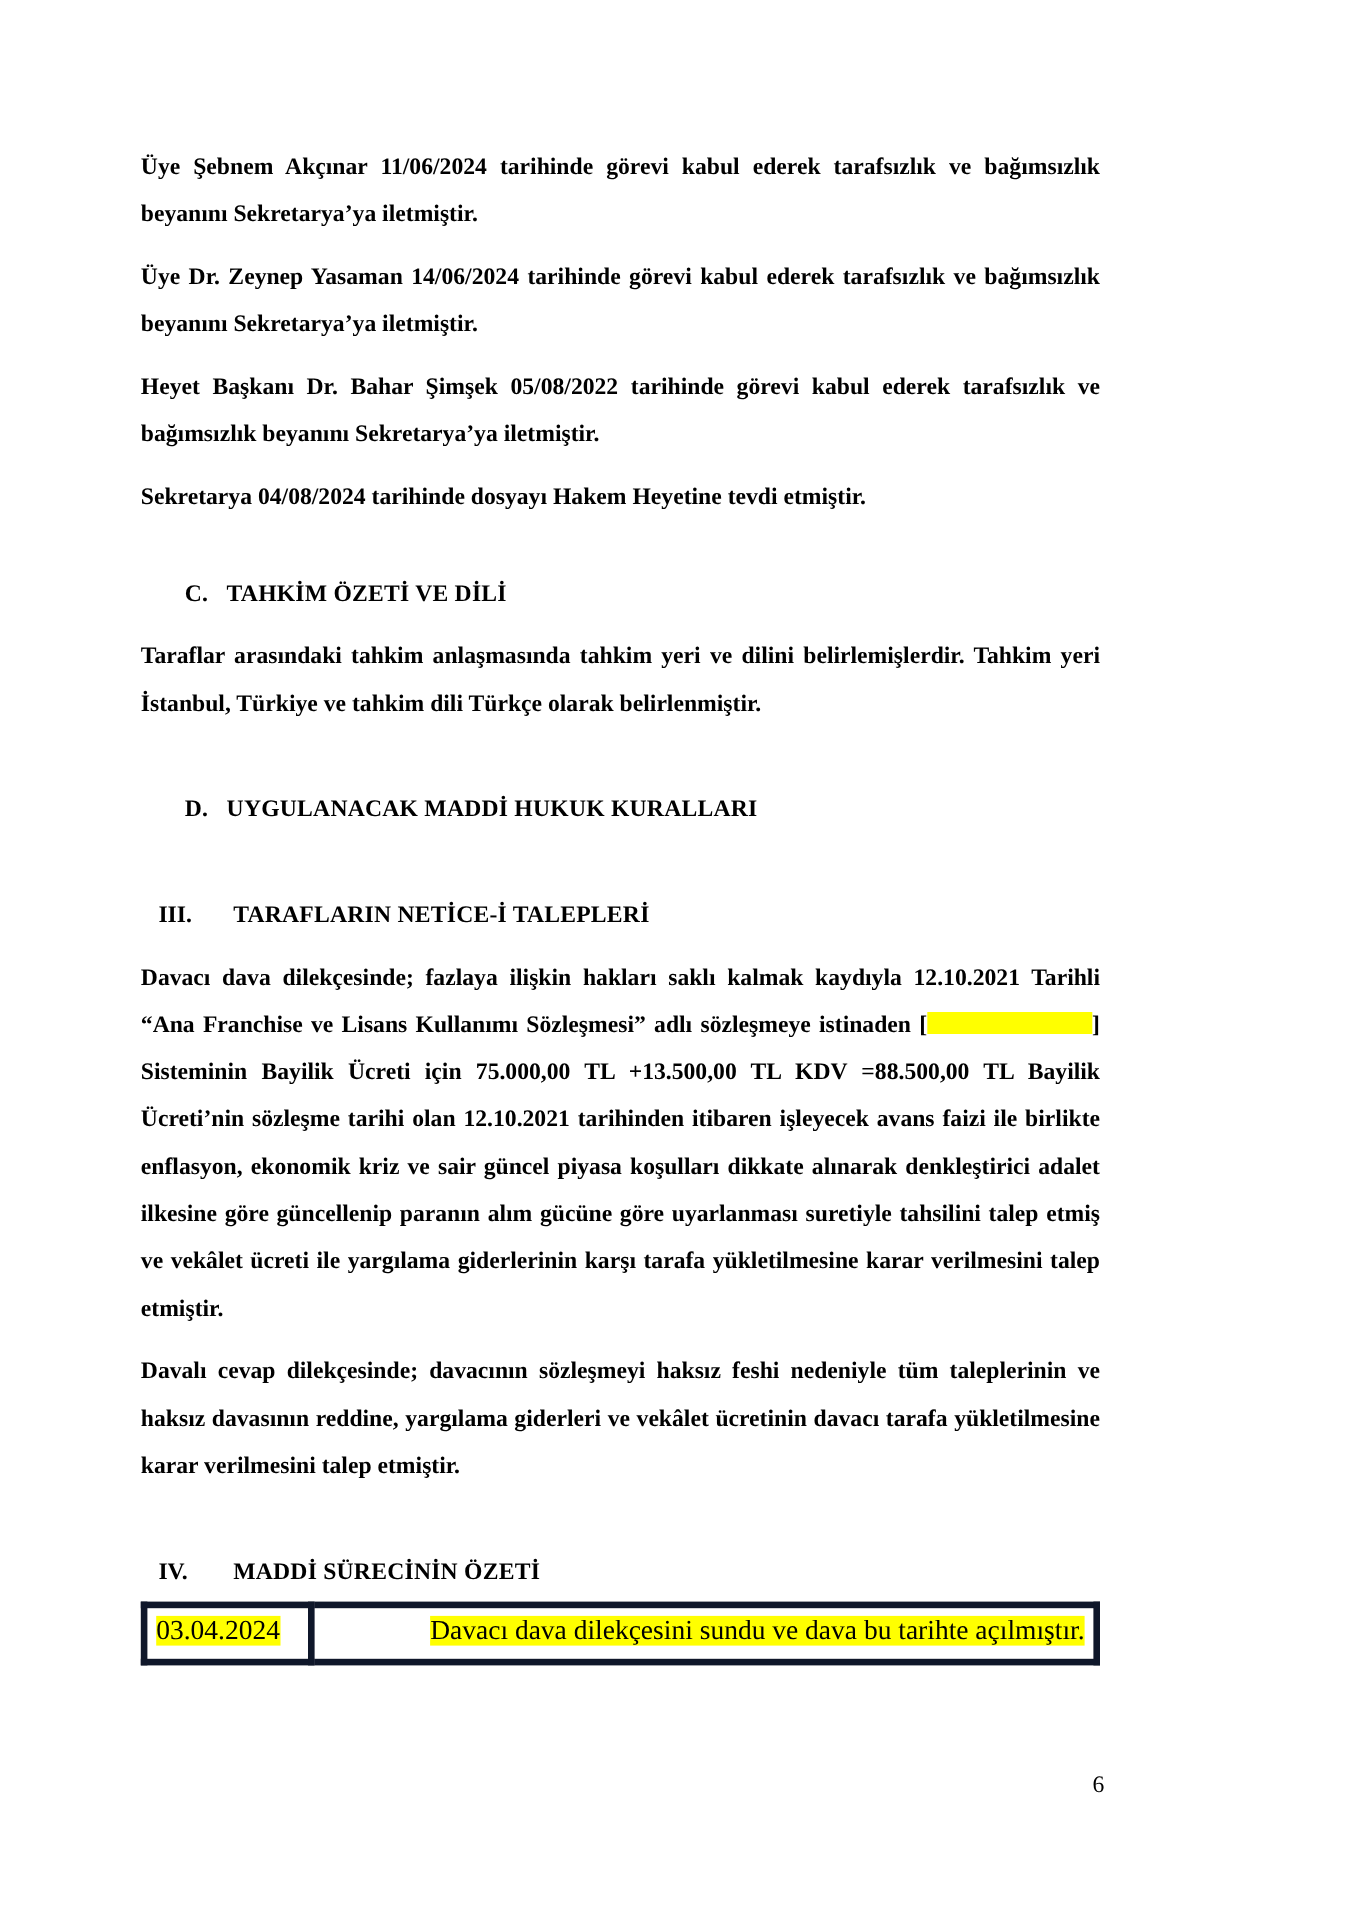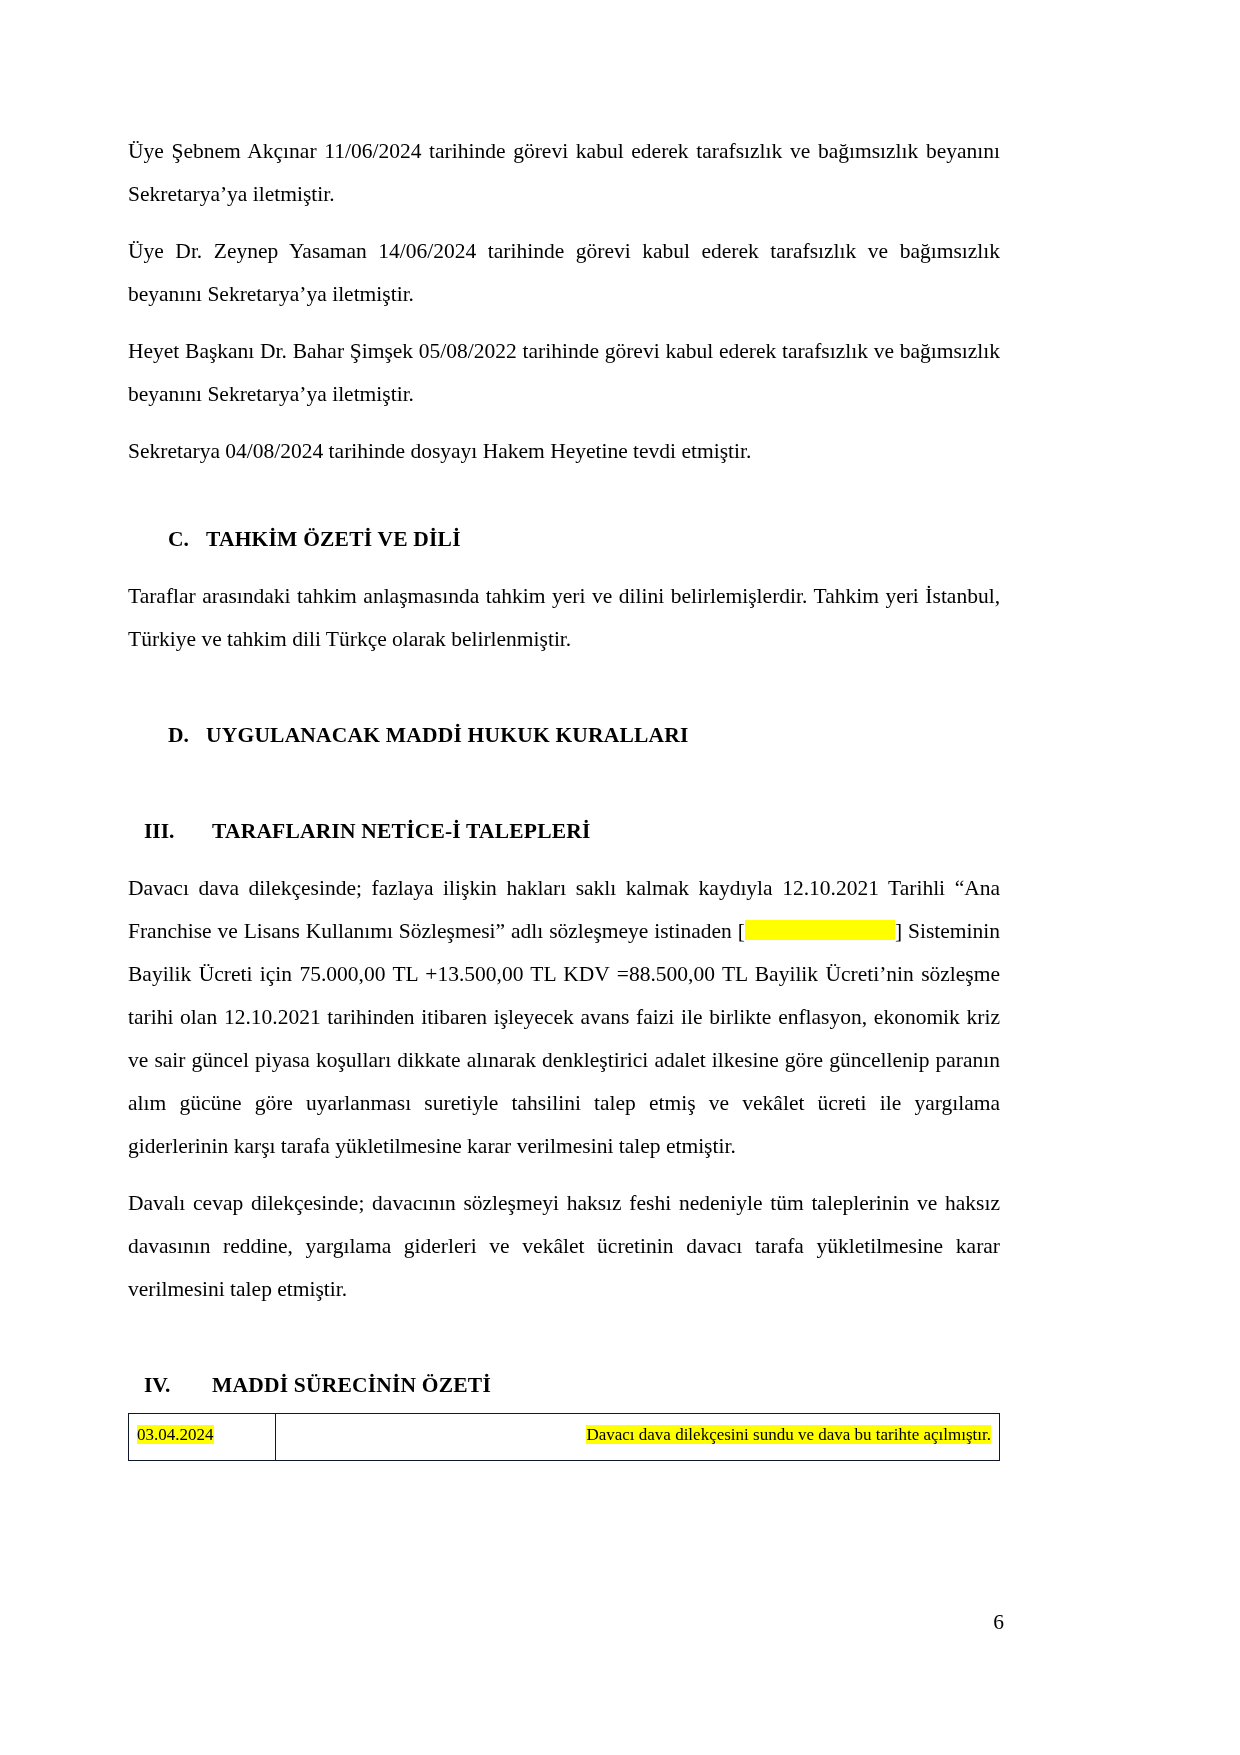--- a/index.html
+++ b/index.html
@@ -22,20 +22,21 @@
     padding: 130px 240px 60px 128px;
     overflow: hidden;
   }
   .body-text {
     font-size: 21.5px;
     line-height: 43px;
     text-align: justify;
     text-justify: inter-word;
     margin: 0 0 14px 0;
     hyphens: none;
+    font-weight: bold;
   }
   .body-text.last-of-block {
     margin-bottom: 16px;
   }
   .spacer-sm { height: 16px; }
   .spacer-md { height: 30px; }
   .spacer-lg { height: 40px; }
 
   .heading {
     font-weight: bold;
@@ -77,23 +78,23 @@
     height: 20px;
     vertical-align: -2px;
   }
 
   table.summary-table {
     border-collapse: collapse;
     width: 100%;
     margin-top: 8px;
   }
   table.summary-table td {
-    border: 1px solid #0f172a;
+    border: 6px solid #0f172a;
     padding: 6px 8px 10px 8px;
-    font-size: 17px;
+    font-size: 25px;
     line-height: 30px;
     vertical-align: top;
   }
   table.summary-table td.date-cell {
     width: 130px;
     white-space: nowrap;
   }
   table.summary-table td.desc-cell {
     width: auto;
     text-align: right;

